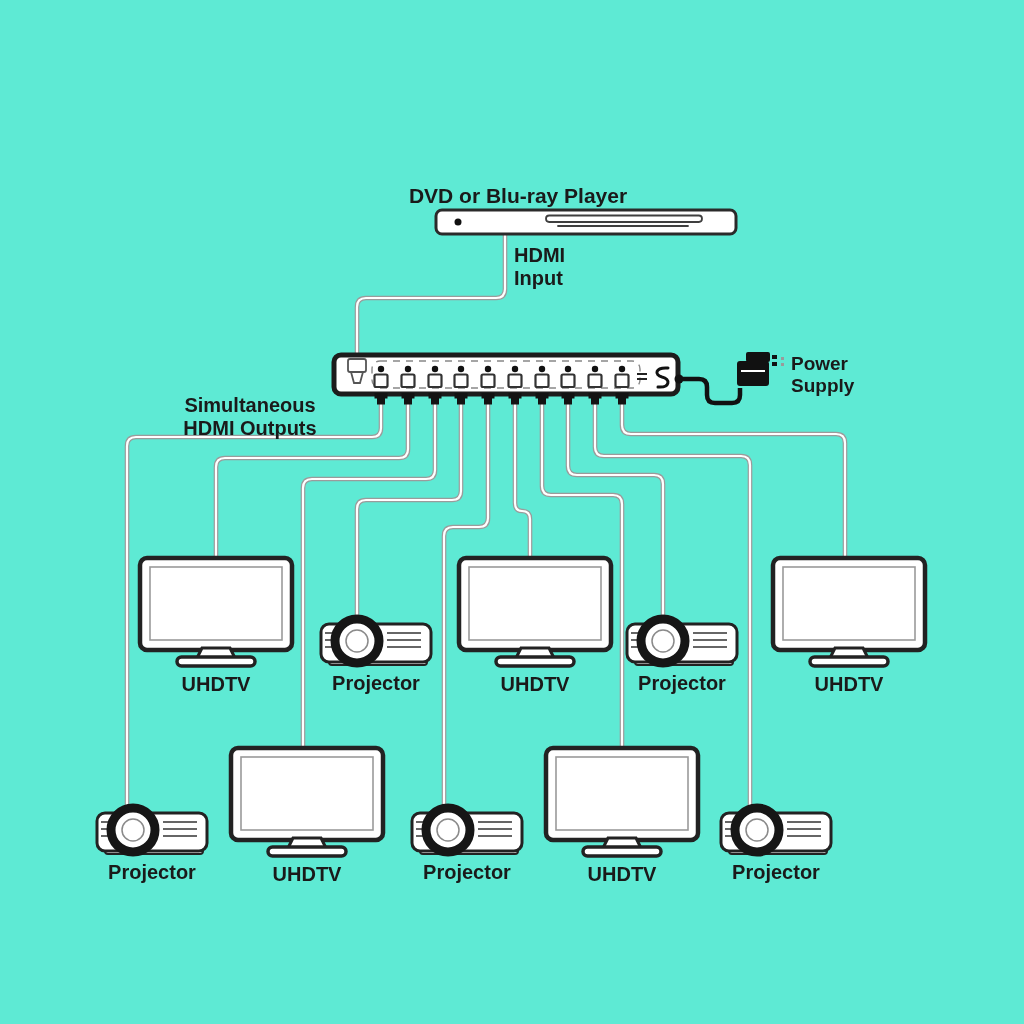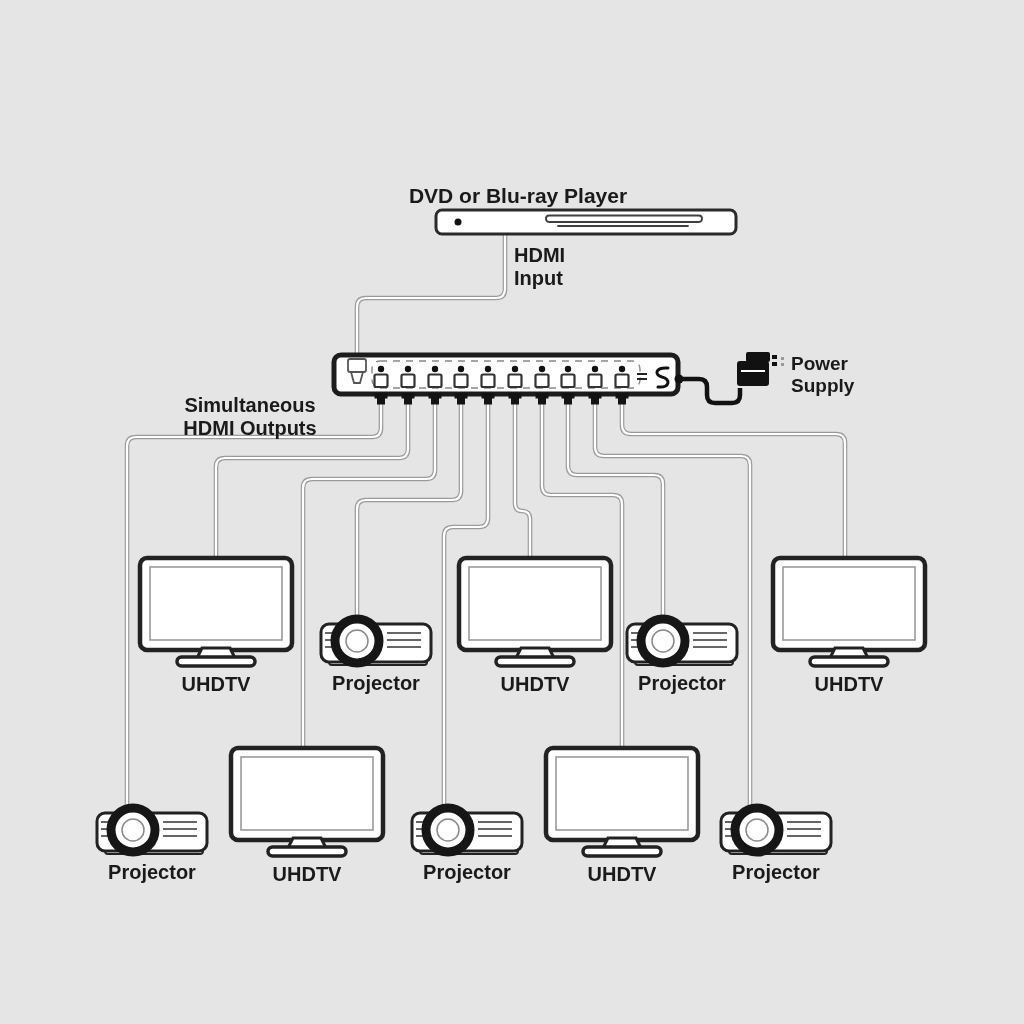--- a/index.html
+++ b/index.html
@@ -1,16 +1,16 @@
 <!DOCTYPE html>
 <html><head>
 <meta charset="utf-8">
 <style>
   html,body{margin:0;padding:0;background:#ffffff;}
-  .page{position:relative;width:1024px;height:1024px;background:#e5e5e5;overflow:hidden;}
+  .page{position:relative;width:1024px;height:1024px;background:#5eead4;overflow:hidden;}
   svg{position:absolute;left:0;top:0;}
   text{font-family:"Liberation Sans", sans-serif;font-weight:700;fill:#1a1a1a;}
   .t21{font-size:21px;}
   .t20{font-size:20px;}
   .t19{font-size:19px;}
   .mid{text-anchor:middle;}
   .tube{stroke:#9b9b9b;stroke-width:4.6;fill:none;}
   .tube-inner{stroke:#ffffff;stroke-width:2.2;fill:none;}
   .pwr{stroke:#111111;stroke-width:4.5;fill:none;}
 </style>

